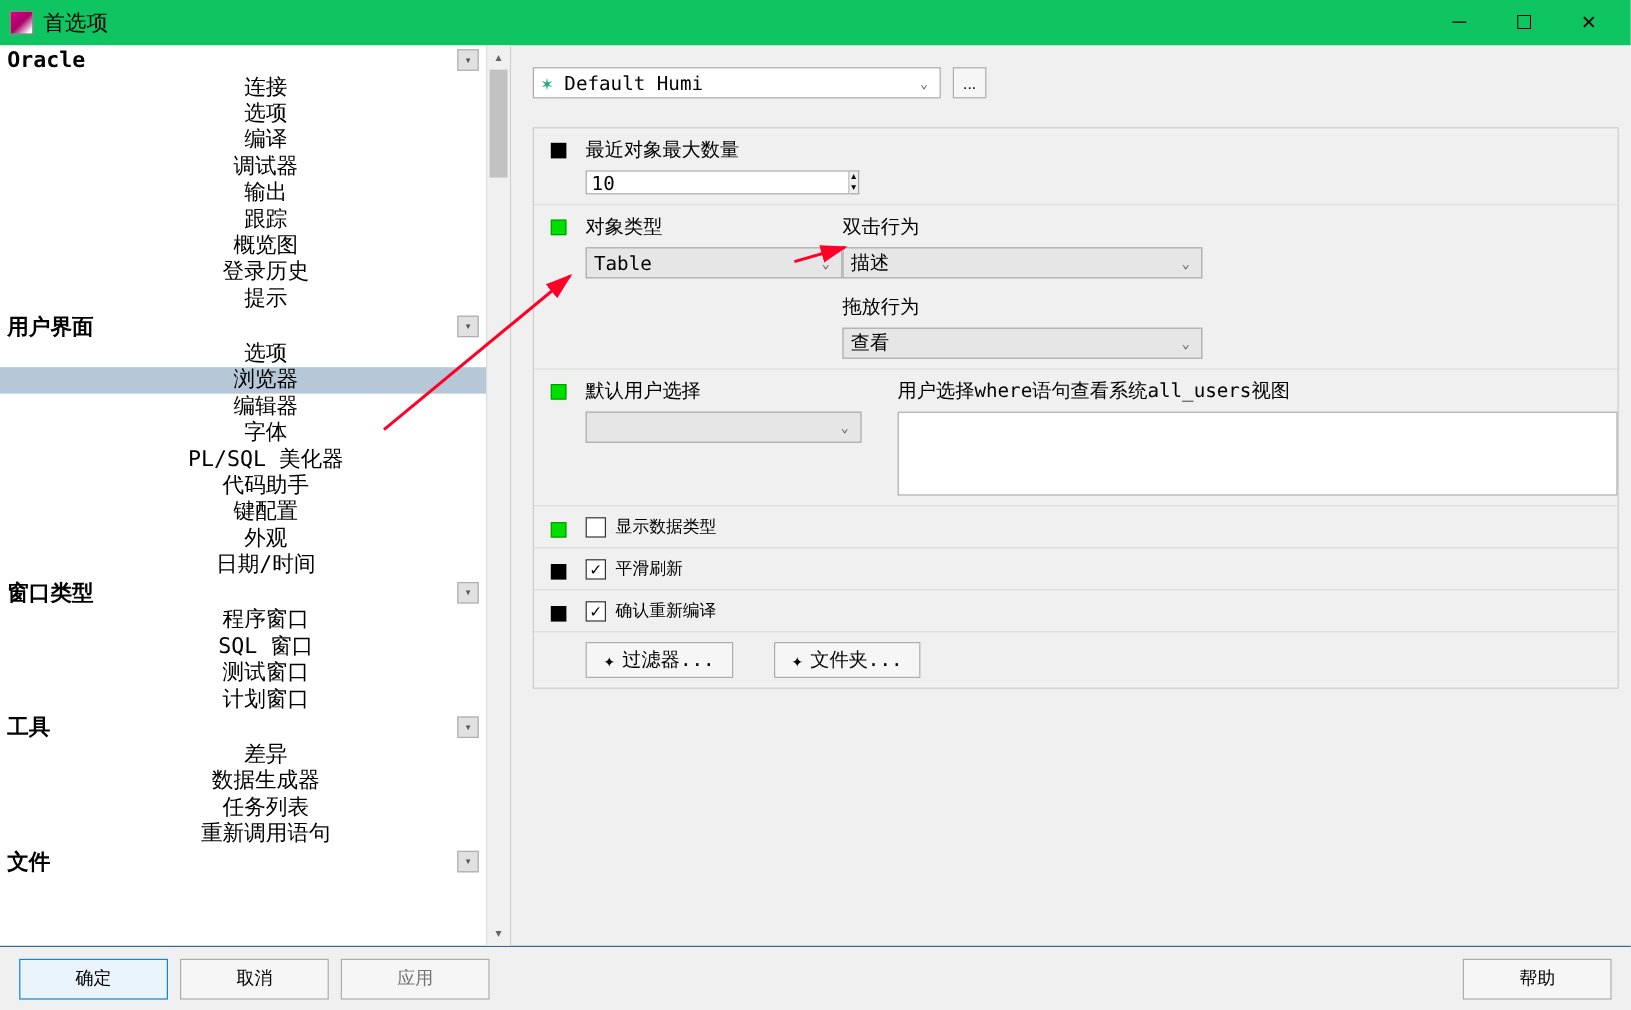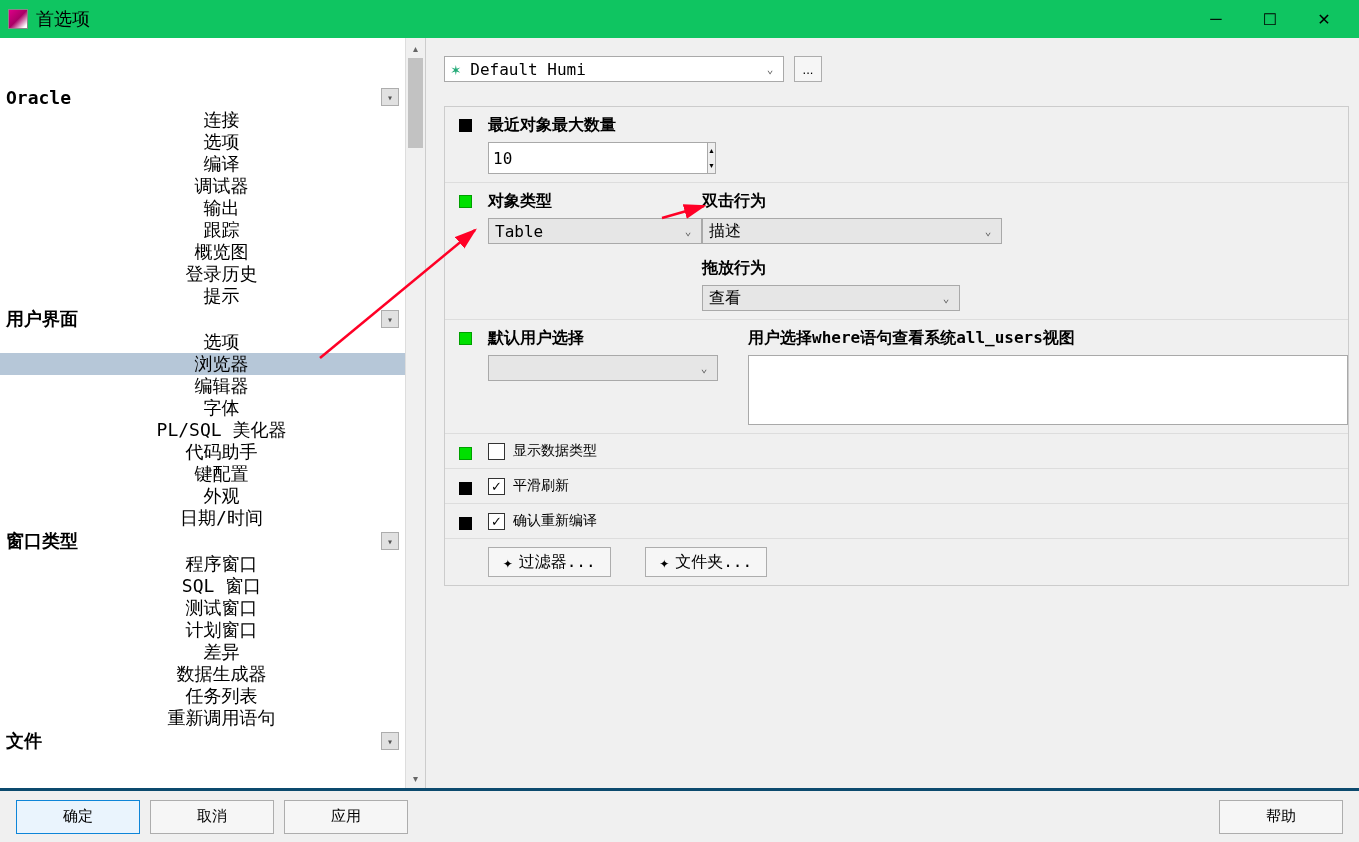--- a/index.html
+++ b/index.html
@@ -43,21 +43,20 @@
   width: 426px;
   display: flex;
   background: #fff;
   border-right: 1px solid #ccc;
 }
 .tree {
   flex: 1;
   overflow: hidden;
   font-family: "SimSun","NSimSun",monospace;
   font-size: 18px;
-  margin-top: 47px;
 }
 .tree-header {
   display: flex;
   align-items: center;
   font-weight: bold;
   padding: 1px 6px;
   height: 24px;
   background: #fff;
 }
 .tree-header .dd {
@@ -147,24 +146,24 @@
 }
 .setting-row:last-child { border-bottom: none; }
 .marker {
   width: 13px; height: 13px;
   margin-top: 4px;
   flex-shrink: 0;
 }
 .marker.black { background: #000; }
 .marker.green { background: #00e000; border: 1px solid #00a000; }
 .field-col { display: flex; flex-direction: column; gap: 6px; }
-.field-col .lbl { font-size: 16px; font-family: "SimSun","NSimSun",monospace; white-space: nowrap; font-weight: bold; }
+.field-col .lbl { font-size: 16px; font-family: "SimSun","NSimSun",monospace; white-space: nowrap; }
 .spinner {
   display: flex;
-  width: 70px; height: 32px;
+  width: 70px; height: 20px;
 }
 .spinner input {
   flex: 1;
   border: 1px solid #a9a9a9;
   font-family: "SimSun","NSimSun",monospace;
   font-size: 16px;
   padding: 0 4px;
 }
 .spinner .spin-btns {
   width: 16px;
@@ -201,25 +200,25 @@
   background: #fff;
   width: 600px; height: 70px;
 }
 .bottom-bar {
   height: 54px;
   background: #f0f0f0;
   display: flex;
   align-items: center;
   padding: 0 16px;
   gap: 10px;
-  border-top: 3px solid #0c4a6e;
+  border-top: 1px solid #0c4a6e;
 }
 .bottom-bar .btn { width: 124px; height: 34px; justify-content: center; font-family: "Microsoft YaHei"; font-size: 15px; }
 .bottom-bar .btn.primary { border: 1px solid #0e85d8; background: #eaf4fd; }
-.bottom-bar .btn.disabled { color: #000000; font-family: Liberation Serif, serif; }
+.bottom-bar .btn.disabled { color: #737373; font-family: Liberation Serif, serif; }
 .bottom-bar .spacer { flex: 1; }
 .arrow-annot {
   position: absolute;
   pointer-events: none;
 }
 </style>
 </head>
 <body>
 
 <div class="titlebar">
@@ -262,20 +261,24 @@
         <div class="tree-item">外观</div>
         <div class="tree-item">日期/时间</div>
         <div class="tree-header">
           <span>窗口类型</span>
           <span class="dd"></span>
         </div>
         <div class="tree-item">程序窗口</div>
         <div class="tree-item">SQL 窗口</div>
         <div class="tree-item">测试窗口</div>
         <div class="tree-item">计划窗口</div>
+        <div class="tree-header">
+          <span>工具</span>
+          <span class="dd"></span>
+        </div>
         <div class="tree-item">差异</div>
         <div class="tree-item">数据生成器</div>
         <div class="tree-item">任务列表</div>
         <div class="tree-item">重新调用语句</div>
         <div class="tree-header">
           <span>文件</span>
           <span class="dd"></span>
         </div>
       </div>
     <div class="scrollbar">
@@ -323,21 +326,21 @@
               <span class="caret">⌄</span>
             </div>
           </div>
           <div class="field-col">
             <div class="lbl">双击行为</div>
             <div class="combo grey" style="width:300px">
               <span>描述</span>
               <span class="caret">⌄</span>
             </div>
             <div class="lbl" style="margin-top:8px">拖放行为</div>
-            <div class="combo grey" style="width:258px">
+            <div class="combo grey" style="width:300px">
               <span>查看</span>
               <span class="caret">⌄</span>
             </div>
           </div>
         </div>
       </div>
 
       <div class="setting-row">
         <div class="marker green"></div>
         <div style="display:flex; gap:30px;">

